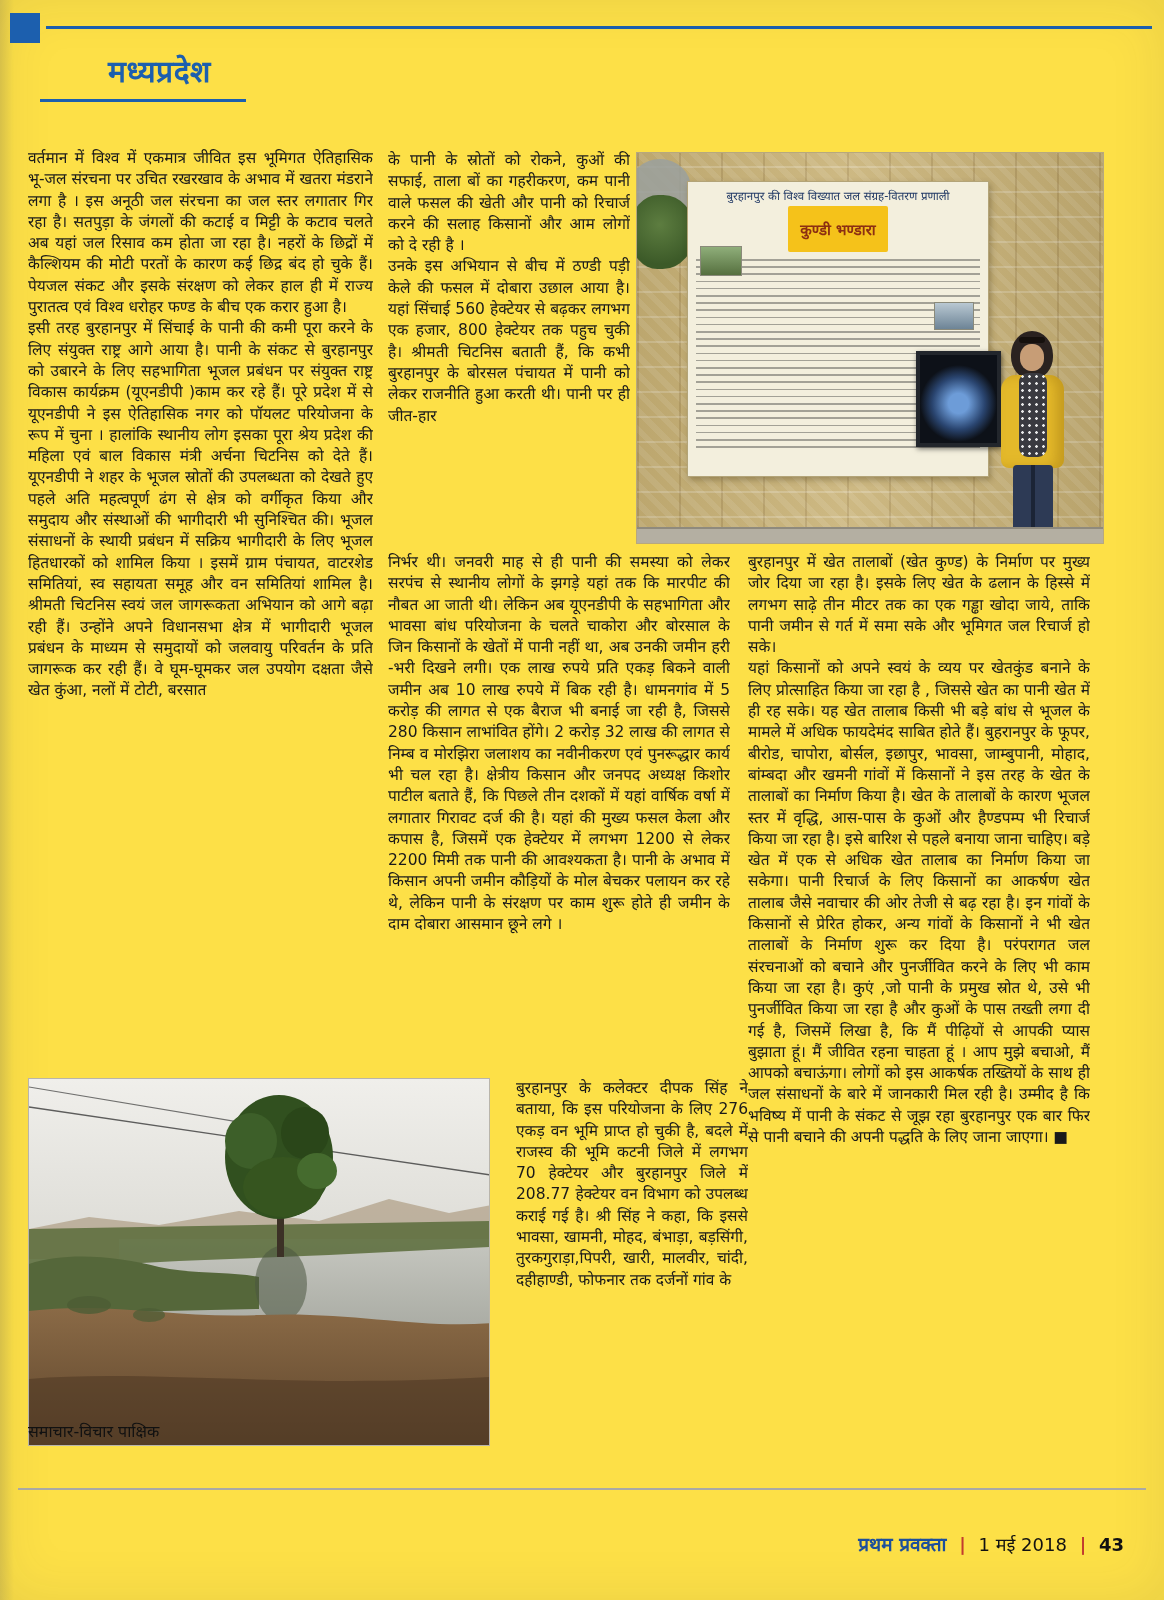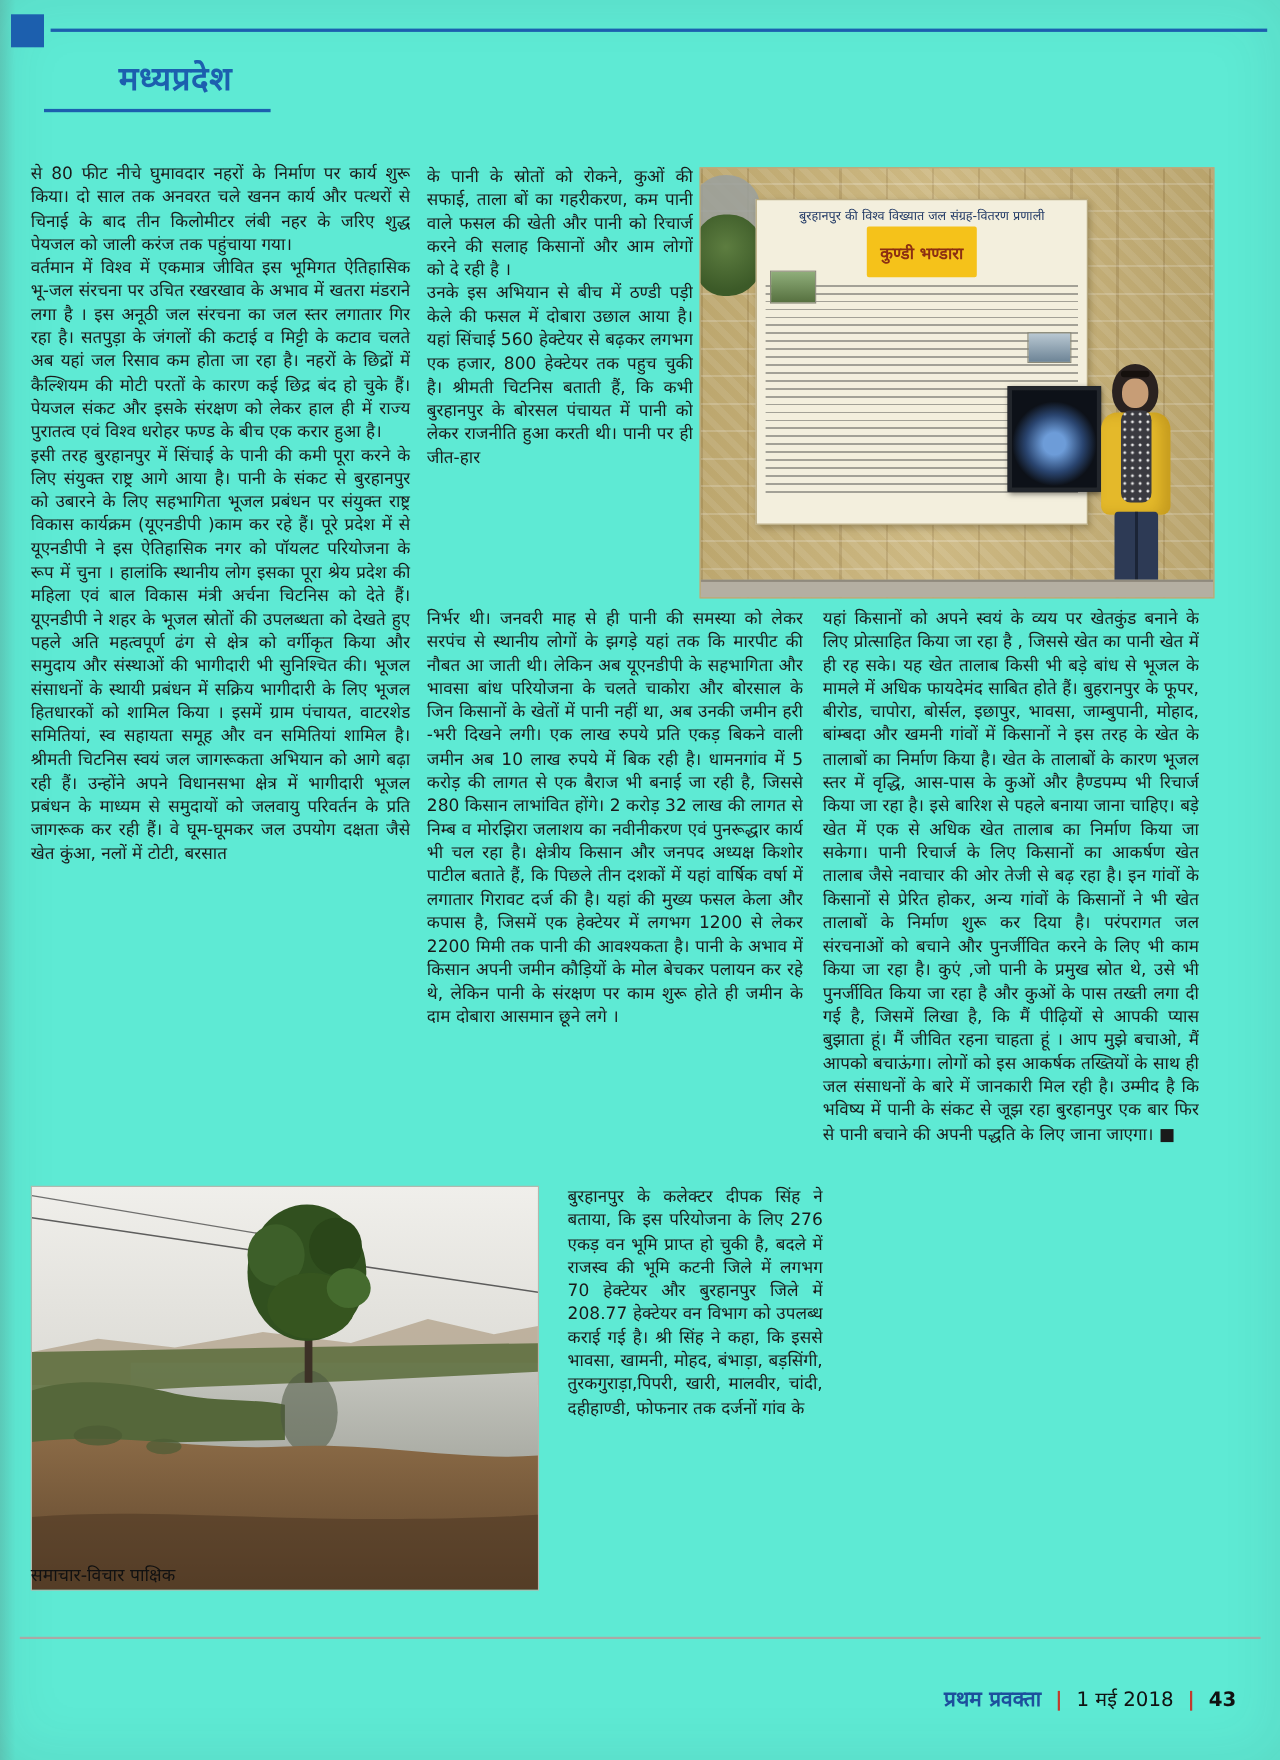--- a/index.html
+++ b/index.html
@@ -1,19 +1,19 @@
 <!DOCTYPE html>
 <html><head>
 <meta charset="utf-8">
 <style>
   * { margin:0; padding:0; box-sizing:border-box; }
   html,body { background:#ffffff; }
   .page {
     position:relative; width:1164px; height:1600px;
-    background:#5eead4;
+    background:#fde047;
     font-family:"DejaVu Sans","Liberation Sans",sans-serif;
     color:#1a1a1a; overflow:hidden;
     box-shadow: inset 0 0 55px rgba(60,60,60,.10);
   }
   .edge-shade{position:absolute;left:0;top:0;width:14px;height:100%;
     background:linear-gradient(90deg,rgba(90,90,90,.18),rgba(90,90,90,0));}
 
   
   .corner-square{position:absolute;left:10px;top:13px;width:30px;height:30px;background:#1c5fae;}
   .top-rule{position:absolute;left:46px;top:26px;width:1106px;height:3px;background:#1c5fae;}
@@ -82,39 +82,39 @@
 
 <div class="page">
   <div class="edge-shade"></div>
 
   <div class="corner-square"></div>
   <div class="top-rule"></div>
   <h1 class="section-title">मध्यप्रदेश</h1>
   <div class="title-underline"></div>
 
   <div id="col1" class="text-region">
-    <p>से 80 फीट नीचे घुमावदार नहरों के निर्माण पर कार्य शुरू किया। दो साल तक अनवरत चले खनन कार्य और पत्थरों से चिनाई के बाद तीन किलोमीटर लंबी नहर के जरिए शुद्ध पेयजल को जाली करंज तक पहुंचाया गया।</p>
     <p>वर्तमान में विश्व में एकमात्र जीवित इस भूमिगत ऐतिहासिक भू-जल संरचना पर उचित रखरखाव के अभाव में खतरा मंडराने लगा है । इस अनूठी जल संरचना का जल स्तर लगातार गिर रहा है। सतपुड़ा के जंगलों की कटाई व मिट्टी के कटाव चलते अब यहां जल रिसाव कम होता जा रहा है। नहरों के छिद्रों में कैल्शियम की मोटी परतों के कारण कई छिद्र बंद हो चुके हैं। पेयजल संकट और इसके संरक्षण को लेकर हाल ही में राज्य पुरातत्व एवं विश्व धरोहर फण्ड के बीच एक करार हुआ है।</p>
     <p>इसी तरह बुरहानपुर में सिंचाई के पानी की कमी पूरा करने के लिए संयुक्त राष्ट्र आगे आया है। पानी के संकट से बुरहानपुर को उबारने के लिए सहभागिता भूजल प्रबंधन पर संयुक्त राष्ट्र विकास कार्यक्रम (यूएनडीपी )काम कर रहे हैं। पूरे प्रदेश में से यूएनडीपी ने इस ऐतिहासिक नगर को पॉयलट परियोजना के रूप में चुना । हालांकि स्थानीय लोग इसका पूरा श्रेय प्रदेश की महिला एवं बाल विकास मंत्री अर्चना चिटनिस को देते हैं। यूएनडीपी ने शहर के भूजल स्रोतों की उपलब्धता को देखते हुए पहले अति महत्वपूर्ण ढंग से क्षेत्र को वर्गीकृत किया और समुदाय और संस्थाओं की भागीदारी भी सुनिश्चित की। भूजल संसाधनों के स्थायी प्रबंधन में सक्रिय भागीदारी के लिए भूजल हितधारकों को शामिल किया । इसमें ग्राम पंचायत, वाटरशेड समितियां, स्व सहायता समूह और वन समितियां शामिल है। श्रीमती चिटनिस स्वयं जल जागरूकता अभियान को आगे बढ़ा रही हैं। उन्होंने अपने विधानसभा क्षेत्र में भागीदारी भूजल प्रबंधन के माध्यम से समुदायों को जलवायु परिवर्तन के प्रति जागरूक कर रही हैं। वे घूम-घूमकर जल उपयोग दक्षता जैसे खेत कुंआ, नलों में टोटी, बरसात</p>
   </div>
 
   <div id="col2-top" class="text-region">
     <p>के पानी के स्रोतों को रोकने, कुओं की सफाई, ताला बों का गहरीकरण, कम पानी वाले फसल की खेती और पानी को रिचार्ज करने की सलाह किसानों और आम लोगों को दे रही है ।</p>
     <p>उनके इस अभियान से बीच में ठण्डी पड़ी केले की फसल में दोबारा उछाल आया है। यहां सिंचाई 560 हेक्टेयर से बढ़कर लगभग एक हजार, 800 हेक्टेयर तक पहुच चुकी है। श्रीमती चिटनिस बताती हैं, कि कभी बुरहानपुर के बोरसल पंचायत में पानी को लेकर राजनीति हुआ करती थी। पानी पर ही जीत-हार</p>
   </div>
 
   <div id="col2-mid" class="text-region">
     <p>निर्भर थी। जनवरी माह से ही पानी की समस्या को लेकर सरपंच से स्थानीय लोगों के झगड़े यहां तक कि मारपीट की नौबत आ जाती थी। लेकिन अब यूएनडीपी के सहभागिता और भावसा बांध परियोजना के चलते चाकोरा और बोरसाल के जिन किसानों के खेतों में पानी नहीं था, अब उनकी जमीन हरी -भरी दिखने लगी। एक लाख रुपये प्रति एकड़ बिकने वाली जमीन अब 10 लाख रुपये में बिक रही है। धामनगांव में 5 करोड़ की लागत से एक बैराज भी बनाई जा रही है, जिससे 280 किसान लाभांवित होंगे। 2 करोड़ 32 लाख की लागत से निम्ब व मोरझिरा जलाशय का नवीनीकरण एवं पुनरूद्धार कार्य भी चल रहा है। क्षेत्रीय किसान और जनपद अध्यक्ष किशोर पाटील बताते हैं, कि पिछले तीन दशकों में यहां वार्षिक वर्षा में लगातार गिरावट दर्ज की है। यहां की मुख्य फसल केला और कपास है, जिसमें एक हेक्टेयर में लगभग 1200 से लेकर 2200 मिमी तक पानी की आवश्यकता है। पानी के अभाव में किसान अपनी जमीन कौड़ियों के मोल बेचकर पलायन कर रहे थे, लेकिन पानी के संरक्षण पर काम शुरू होते ही जमीन के दाम दोबारा आसमान छूने लगे ।</p>
   </div>
 
   <div id="col2-bottom" class="text-region">
     <p>बुरहानपुर के कलेक्टर दीपक सिंह ने बताया, कि इस परियोजना के लिए 276 एकड़ वन भूमि प्राप्त हो चुकी है, बदले में राजस्व की भूमि कटनी जिले में लगभग 70 हेक्टेयर और बुरहानपुर जिले में 208.77 हेक्टेयर वन विभाग को उपलब्ध कराई गई है। श्री सिंह ने कहा, कि इससे भावसा, खामनी, मोहद, बंभाड़ा, बड़सिंगी, तुरकगुराड़ा,पिपरी, खारी, मालवीर, चांदी, दहीहाण्डी, फोफनार तक दर्जनों गांव के</p>
   </div>
 
   <div id="col3" class="text-region">
+    <p>बुरहानपुर में खेत तालाबों (खेत कुण्ड) के निर्माण पर मुख्य जोर दिया जा रहा है। इसके लिए खेत के ढलान के हिस्से में लगभग साढ़े तीन मीटर तक का एक गड्ढा खोदा जाये, ताकि पानी जमीन से गर्त में समा सके और भूमिगत जल रिचार्ज हो सके।</p>
     <p>यहां किसानों को अपने स्वयं के व्यय पर खेतकुंड बनाने के लिए प्रोत्साहित किया जा रहा है , जिससे खेत का पानी खेत में ही रह सके। यह खेत तालाब किसी भी बड़े बांध से भूजल के मामले में अधिक फायदेमंद साबित होते हैं। बुहरानपुर के फूपर, बीरोड, चापोरा, बोर्सल, इछापुर, भावसा, जाम्बुपानी, मोहाद, बांम्बदा और खमनी गांवों में किसानों ने इस तरह के खेत के तालाबों का निर्माण किया है। खेत के तालाबों के कारण भूजल स्तर में वृद्धि, आस-पास के कुओं और हैण्डपम्प भी रिचार्ज किया जा रहा है। इसे बारिश से पहले बनाया जाना चाहिए। बड़े खेत में एक से अधिक खेत तालाब का निर्माण किया जा सकेगा। पानी रिचार्ज के लिए किसानों का आकर्षण खेत तालाब जैसे नवाचार की ओर तेजी से बढ़ रहा है। इन गांवों के किसानों से प्रेरित होकर, अन्य गांवों के किसानों ने भी खेत तालाबों के निर्माण शुरू कर दिया है। परंपरागत जल संरचनाओं को बचाने और पुनर्जीवित करने के लिए भी काम किया जा रहा है। कुएं ,जो पानी के प्रमुख स्रोत थे, उसे भी पुनर्जीवित किया जा रहा है और कुओं के पास तख्ती लगा दी गई है, जिसमें लिखा है, कि मैं पीढ़ियों से आपकी प्यास बुझाता हूं। मैं जीवित रहना चाहता हूं । आप मुझे बचाओ, मैं आपको बचाऊंगा। लोगों को इस आकर्षक तख्तियों के साथ ही जल संसाधनों के बारे में जानकारी मिल रही है। उम्मीद है कि भविष्य में पानी के संकट से जूझ रहा बुरहानपुर एक बार फिर से पानी बचाने की अपनी पद्धति के लिए जाना जाएगा। ■</p>
   </div>
 
   <figure id="photo-top">
     <div class="pt-dome"></div>
     <div class="pt-foliage"></div>
     <div class="pt-poster">
       <div class="pt-poster-heading">बुरहानपुर की विश्व विख्यात जल संग्रह-वितरण प्रणाली</div>
       <div class="pt-title-row">
         <span class="pt-poster-title">कुण्डी भण्डारा</span>

